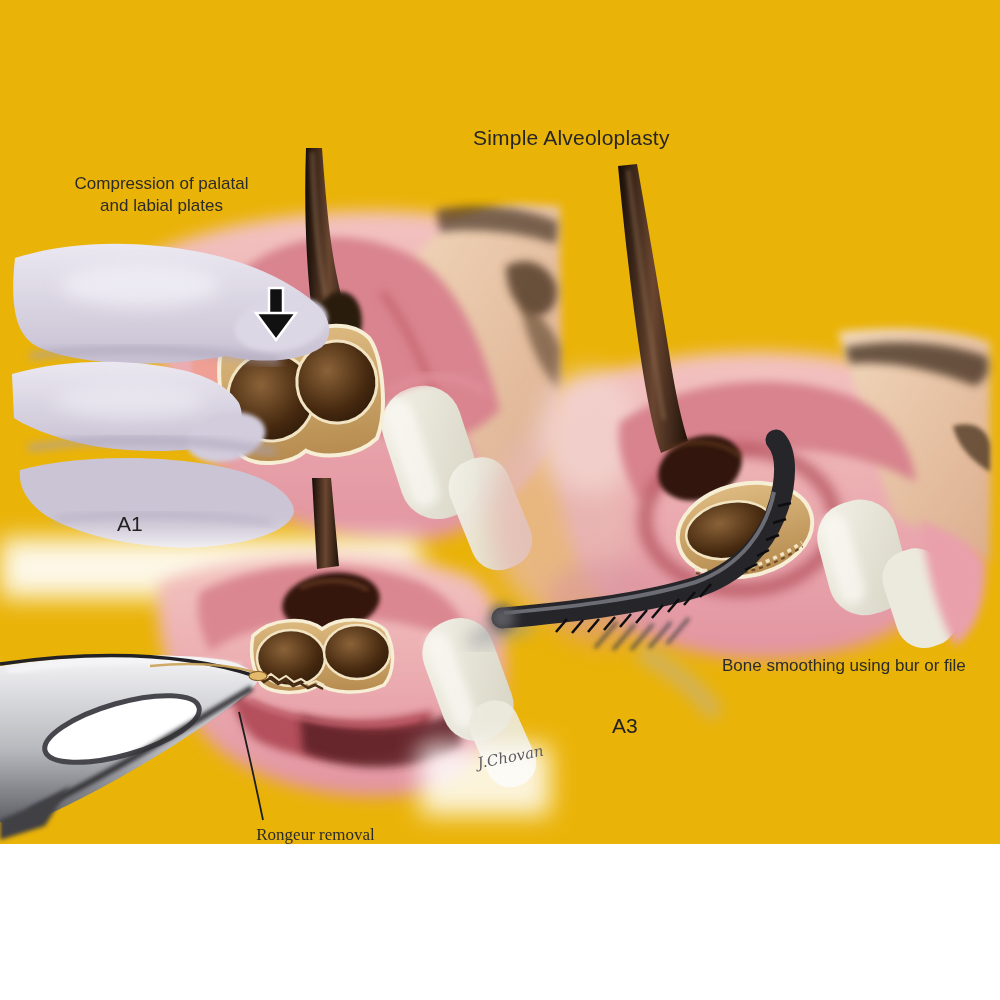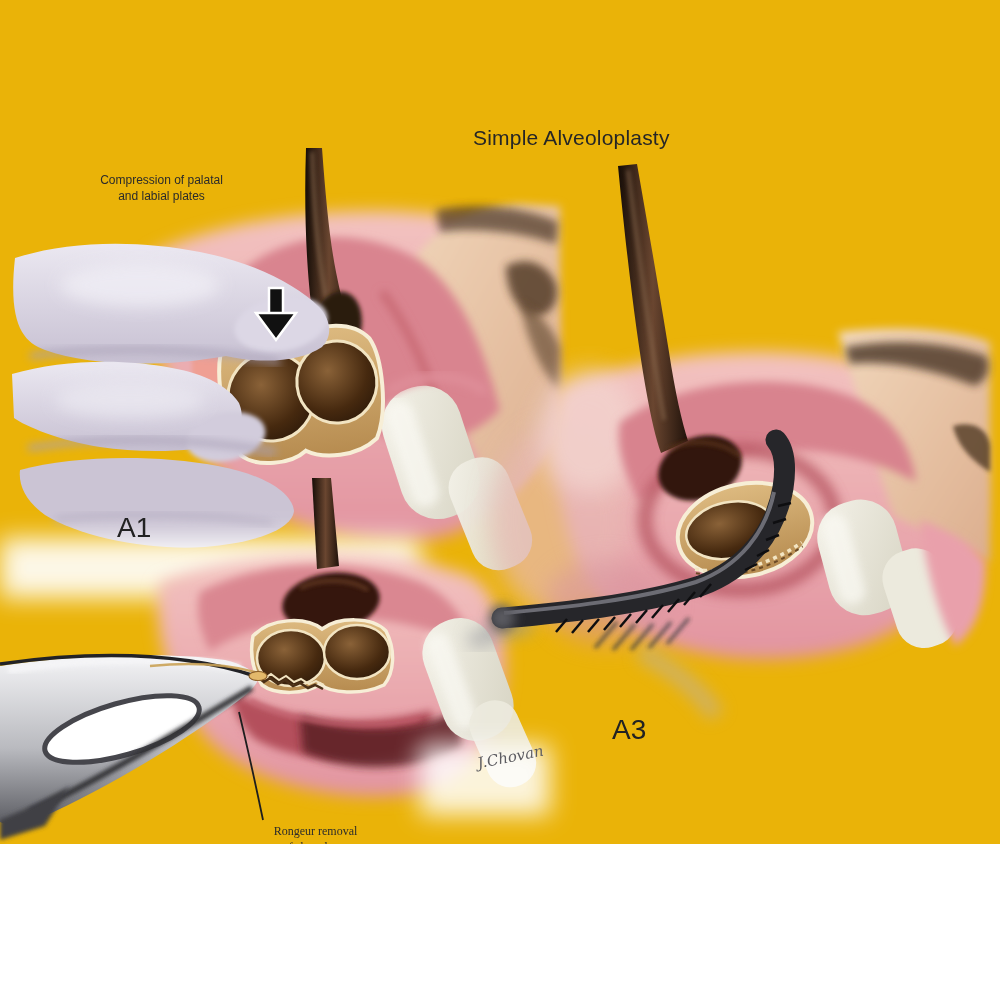--- a/index.html
+++ b/index.html
@@ -1,24 +1,24 @@
 <!DOCTYPE html>
 <html><head>
 <meta charset="utf-8">
 <style>
   html,body{margin:0;padding:0;background:#ffffff;}
   .canvas{position:relative;width:1000px;height:844px;background:#eab308;overflow:hidden;
           font-family:"Liberation Sans",sans-serif;color:#262626;}
   .canvas svg{position:absolute;left:0;top:0;}
   .title{position:absolute;left:473px;top:126px;font-size:21px;letter-spacing:.2px;color:#262626;}
-  .caption{position:absolute;font-size:12px;line-height:1.3;color:#2b2b2b;white-space:pre-line;text-align:center;}
+  .caption{position:absolute;font-size:17px;line-height:1.3;color:#2b2b2b;white-space:pre-line;text-align:center;}
   .caption-a1{left:54px;top:173px;width:215px;}
   .caption-a2{left:233px;top:824px;width:165px;font-family:Liberation Serif, serif;}
   .caption-a3{left:722px;top:655px;width:260px;text-align:left;white-space:nowrap;}
-  .panel-label{position:absolute;font-size:28px;color:#222;}
+  .panel-label{position:absolute;font-size:21px;color:#222;}
   .label-a1{left:117px;top:512px;}
   .label-a2{left:120px;top:840px;}
   .label-a3{left:612px;top:714px;}
   .signature{position:absolute;left:477px;top:748px;font-family:"DejaVu Serif",serif;
              font-style:italic;font-size:15px;color:#5d5d62;transform:rotate(-11deg);}
 </style>
 </head>
 <body>
 
 <div class="canvas">
@@ -248,19 +248,20 @@
     </g>
   </g>
 </svg>
 
   <div class="title">Simple Alveoloplasty</div>
 
   <div class="caption caption-a1">Compression of palatal
 and labial plates</div>
   <div class="caption caption-a2">Rongeur removal
 of sharp bone</div>
+  <div class="caption caption-a3">Bone smoothing using bur or file</div>
 
   <div class="panel-label label-a1">A1</div>
   <div class="panel-label label-a2">A2</div>
   <div class="panel-label label-a3">A3</div>
 
   <div class="signature">J.Chovan</div>
 </div>
 
 </body></html>

